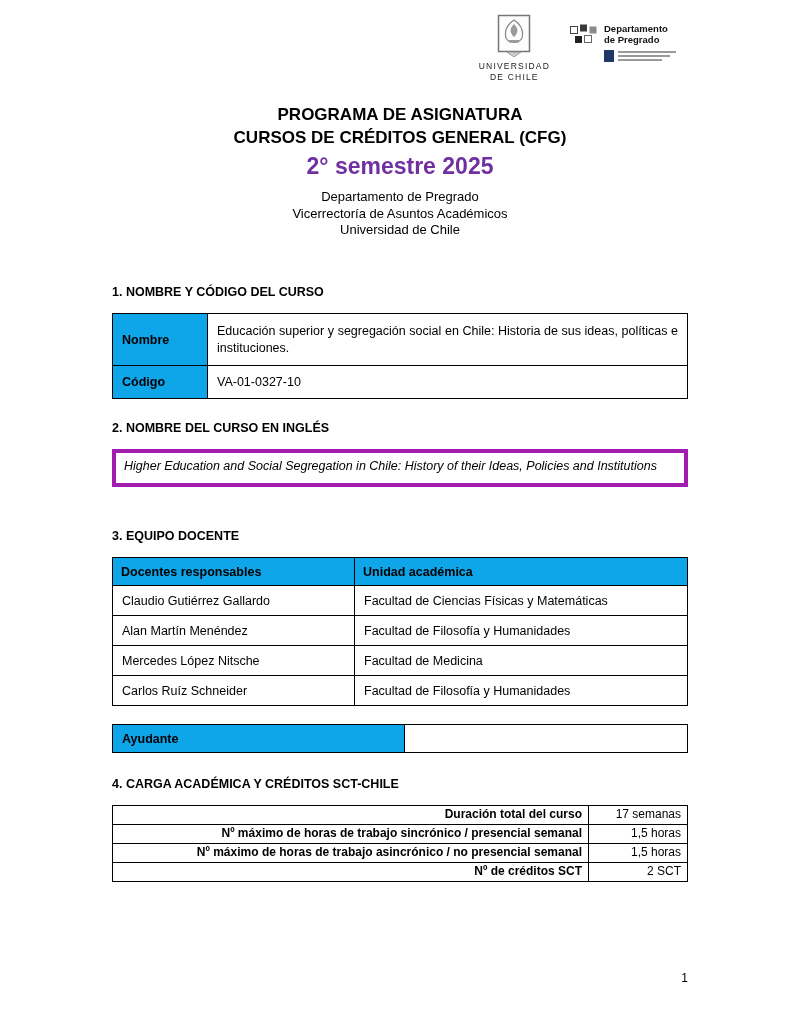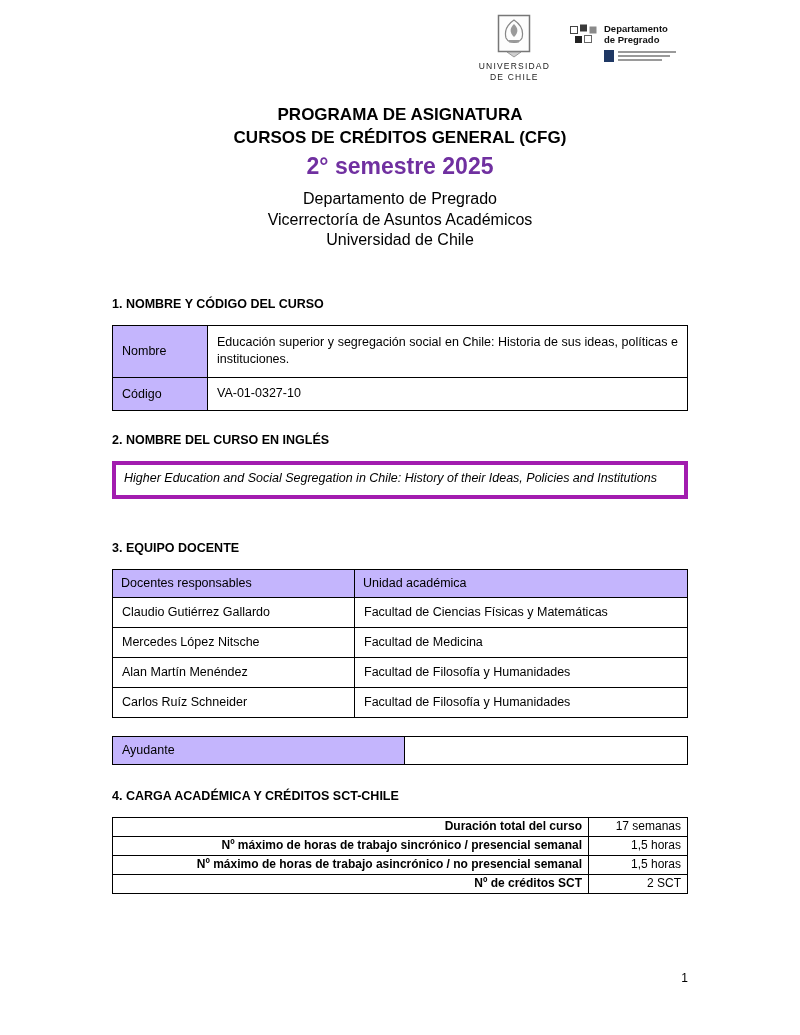--- a/index.html
+++ b/index.html
@@ -33,33 +33,33 @@
   .tiny-line { height: 2px; background: #9a9a9a; }
   .tiny-line.l1 { width: 58px; }
   .tiny-line.l2 { width: 52px; }
   .tiny-line.l3 { width: 44px; }
 
   
   .titles { text-align: center; margin-top: 22px; }
   .doc-title { font-size: 17px; font-weight: bold; line-height: 1.35; }
   .semester { font-size: 23px; font-weight: bold; margin-top: 3px; }
   .sublines { margin-top: 9px; }
-  .subline { font-size: 16px; line-height: 1.28; }
+  .subline { font-size: 13px; line-height: 1.28; }
 
   
   .content { padding: 0 112px; }
   .sec-heading { font-size: 12.5px; font-weight: bold; }
   .h1 { margin-top: 46px; }
   .h2 { margin-top: 22px; }
   .h3 { margin-top: 42px; }
   .h4 { margin-top: 24px; }
 
   table { width: 100%; border-collapse: collapse; table-layout: fixed; }
   td, th { border: 1px solid #000; font-size: 12.5px; vertical-align: middle; padding: 6px 9px; }
-  .shaded { background: #c4b5fd; font-weight: normal; }
+  .shaded { background: #0ea5e9; font-weight: bold; }
 
   .t1 { margin-top: 14px; }
   .t1 .label-col { width: 95px; }
   .t1 .val { text-align: justify; line-height: 1.35; }
   .t1 tr.row-nombre td { height: 52px; }
   .t1 tr.row-codigo td { height: 33px; }
 
   .english-box {
     margin-top: 14px;
     border: 4px solid #a21caf;
@@ -173,28 +173,28 @@
           <th class="shaded col-doc">Docentes responsables</th>
           <th class="shaded">Unidad académica</th>
         </tr>
       </thead>
       <tbody>
         <tr>
           <td>Claudio Gutiérrez Gallardo</td>
           <td>Facultad de Ciencias Físicas y Matemáticas</td>
         </tr>
         <tr>
+          <td>Alan Martín Menéndez</td>
+          <td>Facultad de Filosofía y Humanidades</td>
+        </tr>
+        <tr>
           <td>Mercedes López Nitsche</td>
           <td>Facultad de Medicina</td>
         </tr>
         <tr>
-          <td>Alan Martín Menéndez</td>
-          <td>Facultad de Filosofía y Humanidades</td>
-        </tr>
-        <tr>
           <td>Carlos Ruíz Schneider</td>
           <td>Facultad de Filosofía y Humanidades</td>
         </tr>
       </tbody>
     </table>
 
     <table class="t-ayudante">
       <tbody>
         <tr>
           <td class="shaded col-doc">Ayudante</td>

